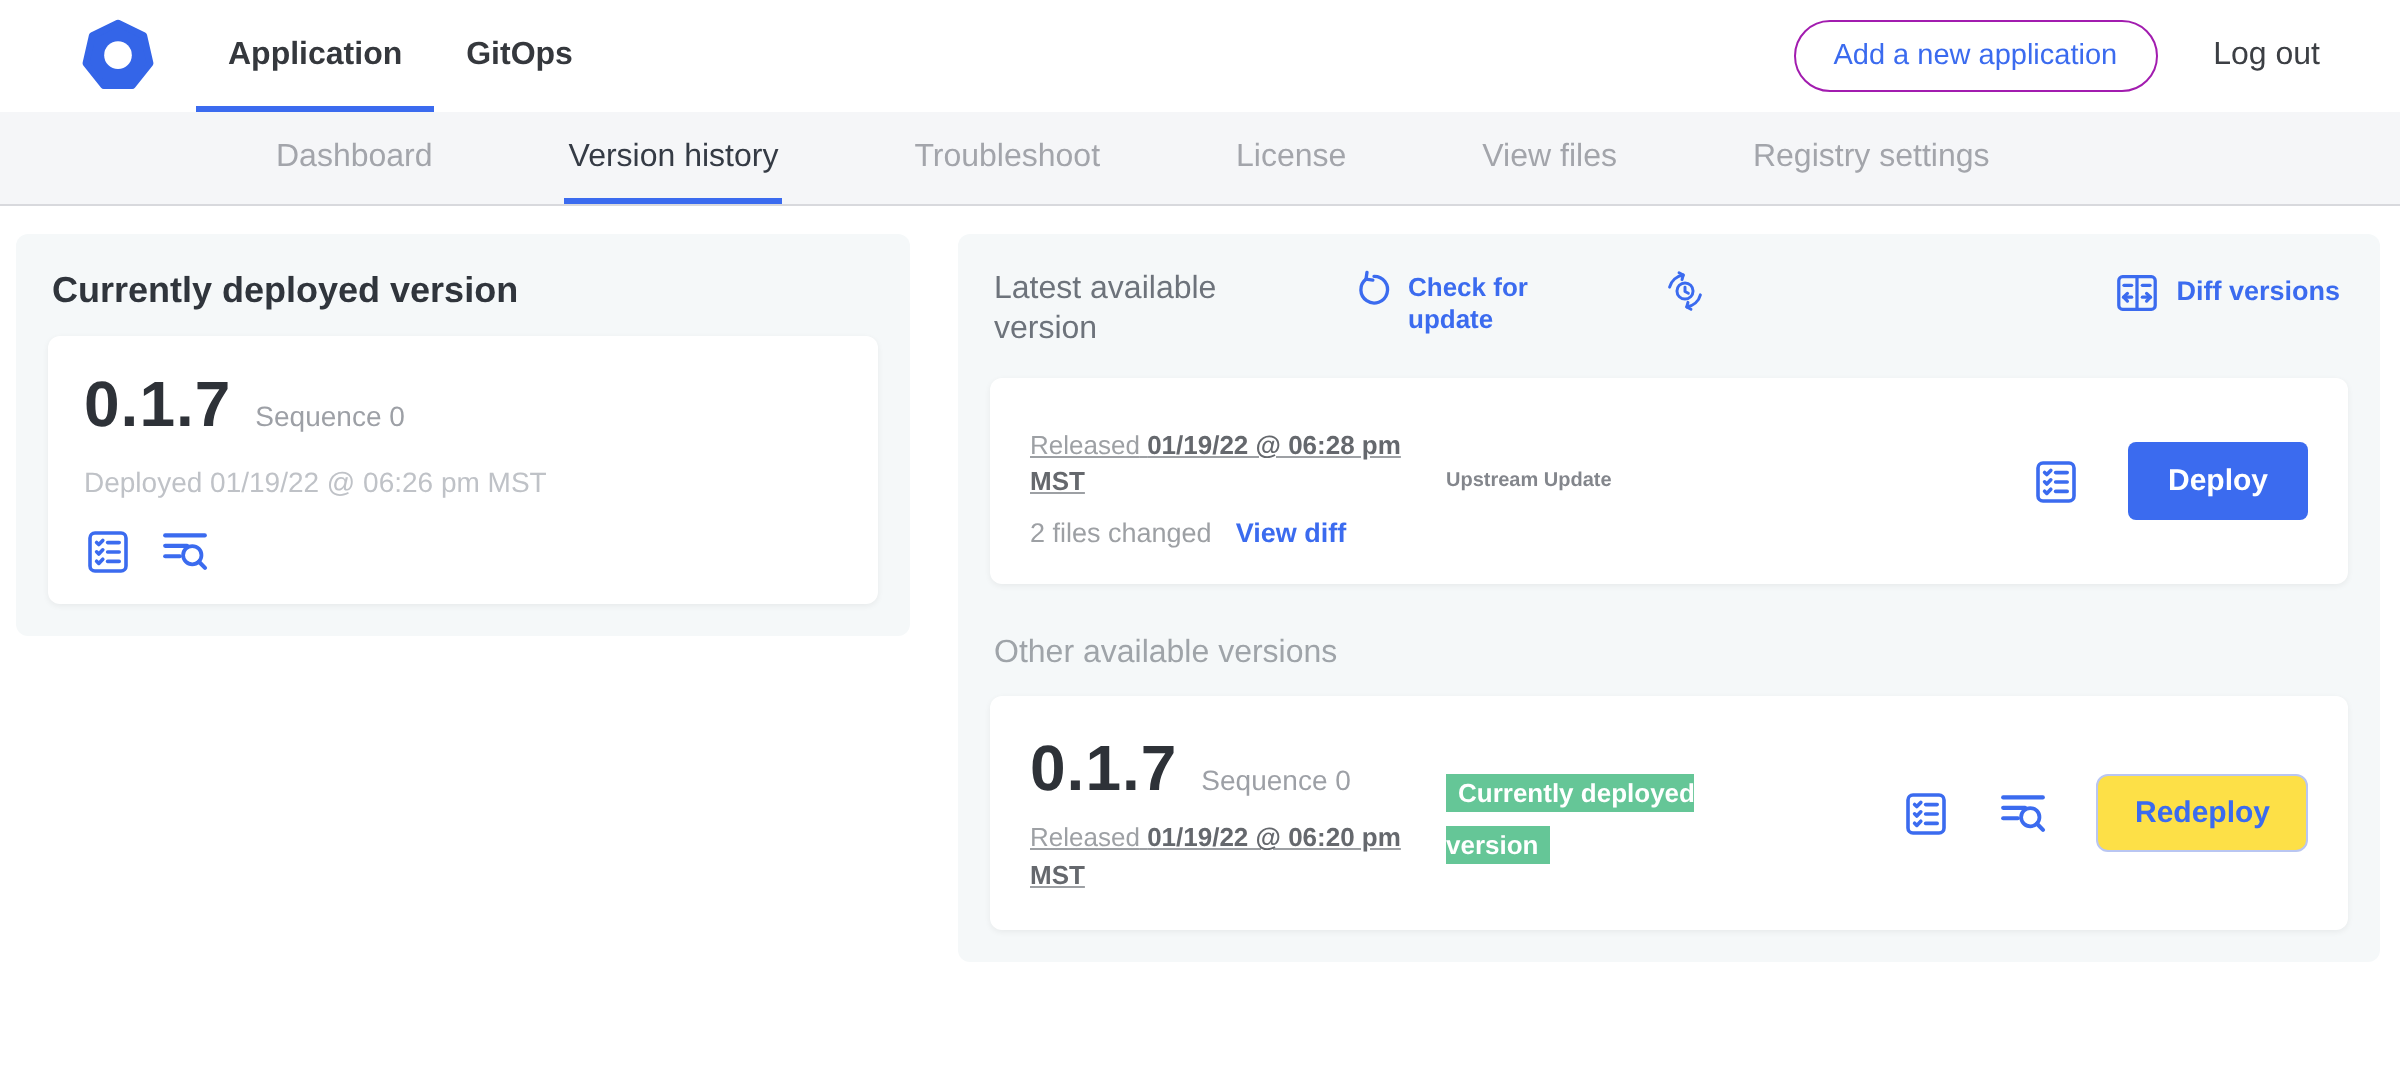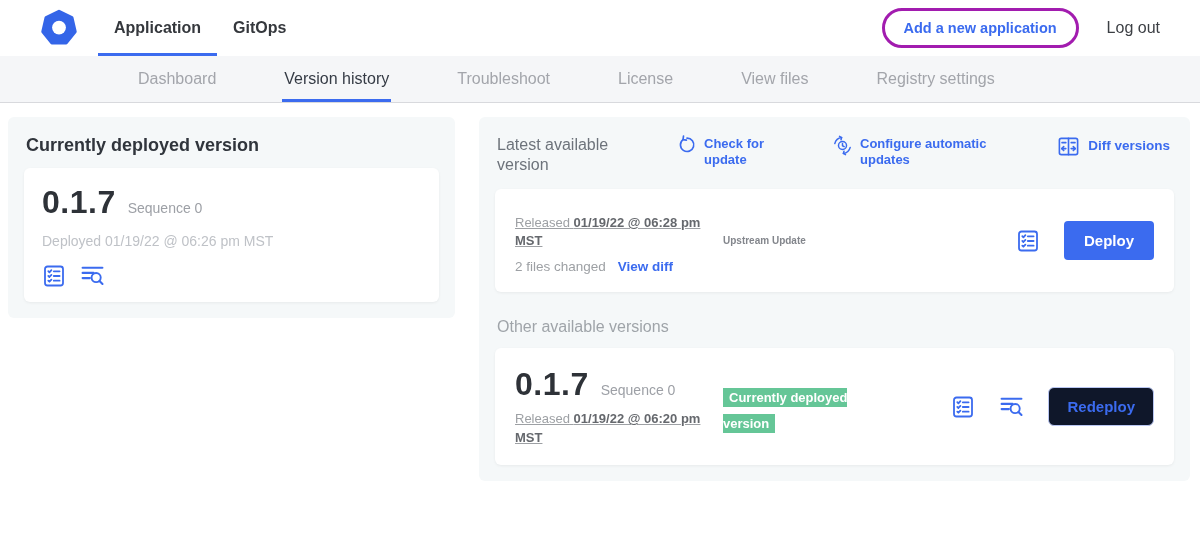--- a/index.html
+++ b/index.html
@@ -10,21 +10,21 @@
     font-family:"Liberation Sans","DejaVu Sans",sans-serif;color:#33373e;
   }
   
   .header{height:56px;display:flex;align-items:center;padding:0 40px;background:#fff;}
   .logo{width:38px;height:38px;margin-right:20px;display:flex;align-items:center;}
   .htabs{display:flex;height:100%;}
   .htab{position:relative;height:100%;display:flex;align-items:center;padding:0 16px;
         font-size:16px;font-weight:700;color:#35383d;cursor:pointer;}
   .htab.active::after{content:"";position:absolute;left:0;right:0;bottom:0;height:3px;background:var(--accent);}
   .header-right{margin-left:auto;display:flex;align-items:center;gap:28px;}
-  .pill-btn{border:3px solid #a21caf;background:#fff;color:var(--accent);font-weight:700;
+  .pill-btn{border:1px solid #a21caf;background:#fff;color:var(--accent);font-weight:400;
             font-size:14.5px;padding:9px 19px;border-radius:20px;cursor:pointer;
             font-family:inherit;}
   .logout{font-size:16px;color:#3c3f44;cursor:pointer;}
   
   .subnav{height:47px;background:#f5f6f8;border-bottom:1px solid #d8d9dd;
           display:flex;align-items:stretch;padding-left:138px;gap:68px;}
   .snav-item{position:relative;display:flex;align-items:center;font-size:16px;color:#a3a5ab;cursor:pointer;}
   .snav-item.active{color:#353b45;font-weight:500;}
   .snav-item.active::after{content:"";position:absolute;left:-2px;right:-2px;bottom:0;height:3px;background:var(--accent);}
   
@@ -59,21 +59,21 @@
   .released b{color:#65686d;font-weight:700;}
   .files-row{display:flex;align-items:center;gap:12px;margin-top:9px;font-size:13.5px;color:#9da0a4;}
   .link{color:var(--accent);font-weight:700;cursor:pointer;}
   .col-mid{flex:1;display:flex;flex-direction:column;justify-content:center;}
   .source-label{font-size:10px;font-weight:700;color:#83868c;}
   .badge-wrap{max-width:162px;margin-top:7px;line-height:1.65;}
   .badge{background:var(--green);color:#fff;font-size:13px;font-weight:700;padding:2px 6px;}
   .col-right{display:flex;align-items:center;gap:24px;margin-left:16px;}
   .btn-primary{background:var(--accent);color:#fff;border:none;border-radius:4px;
                font-size:15px;font-weight:700;padding:11px 20px;cursor:pointer;font-family:inherit;}
-  .btn-outline{background:#0f172a;color:var(--accent);border:1px solid #b9c6f2;border-radius:6px;
+  .btn-outline{background:#fde047;color:var(--accent);border:1px solid #b9c6f2;border-radius:6px;
                font-size:15px;font-weight:700;padding:10px 18px;cursor:pointer;font-family:inherit;}
   .other-title{font-size:16px;color:#9fa4a9;margin:26px 2px 12px 2px;}
   svg{display:block;}
 </style>
 </head>
 <body>
 
 <svg width="0" height="0" style="position:absolute">
   <defs>
     <g id="i-checklist" fill="none" stroke="currentColor" stroke-width="1.8" stroke-linecap="round" stroke-linejoin="round">
@@ -182,21 +182,20 @@
             </svg>
         </span>
         <span class="action-label">Check for update</span>
       </div>
       <div class="action action-2">
         <span>
           <svg width="21" height="21" viewBox="0 0 24 24">
               <use href="#i-clock-refresh"></use>
             </svg>
         </span>
-        <span class="action-label">Configure automatic updates</span>
       </div>
       <div class="diff-action">
         <span>
           <svg width="23" height="23" viewBox="0 0 24 24">
               <use href="#i-diff"></use>
             </svg>
         </span>
         <span class="action-label">Diff versions</span>
       </div>
     </div>

